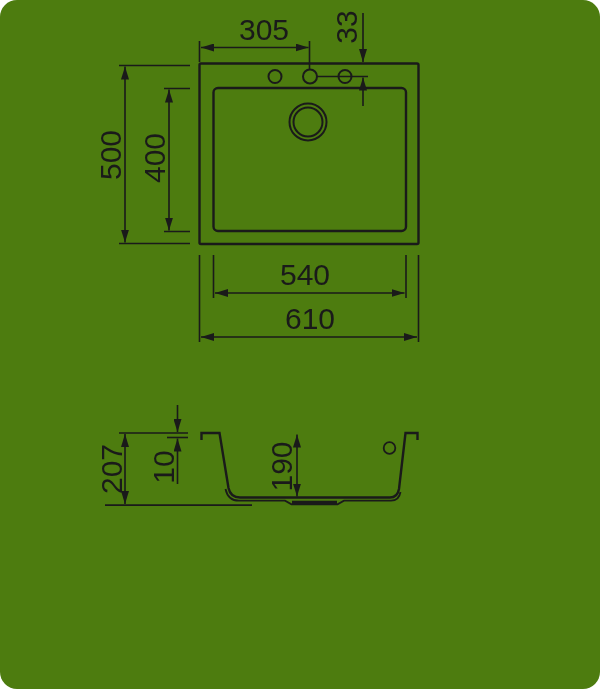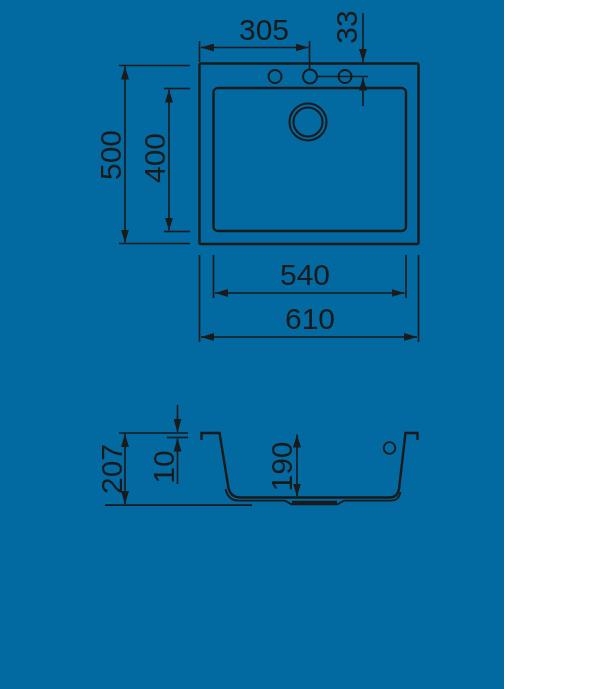--- a/index.html
+++ b/index.html
@@ -1,16 +1,16 @@
 <!DOCTYPE html>
 <html style="--line: #1a1a1a;"><head>
 <meta charset="utf-8">
 <style>
   html,body{margin:0;padding:0;background:#fff;}
-  .stage{position:relative;width:504px;height:689px;background:#0369a1;overflow:hidden;}
+  .stage{position:relative;width:600px;height:689px;background:#4d7c0f;overflow:hidden;border-radius:17px;}
   svg{display:block;}
   .ln{stroke:var(--line,#1a1a1a);fill:none;}
   .main{stroke-width:2.4;}
   .thin{stroke-width:1.6;}
   .circ{stroke-width:2;}
   .txt{fill:var(--line,#1a1a1a);font-family:"Liberation Sans",sans-serif;font-size:30px;
        text-anchor:middle;}
 </style>
 </head>
 <body>

